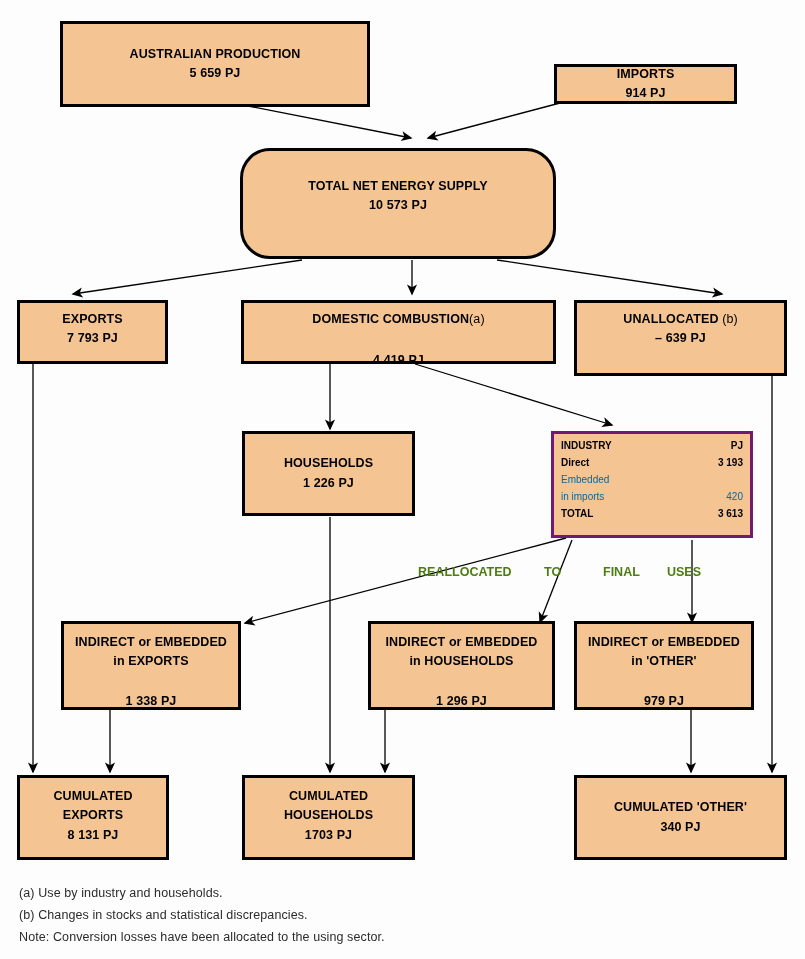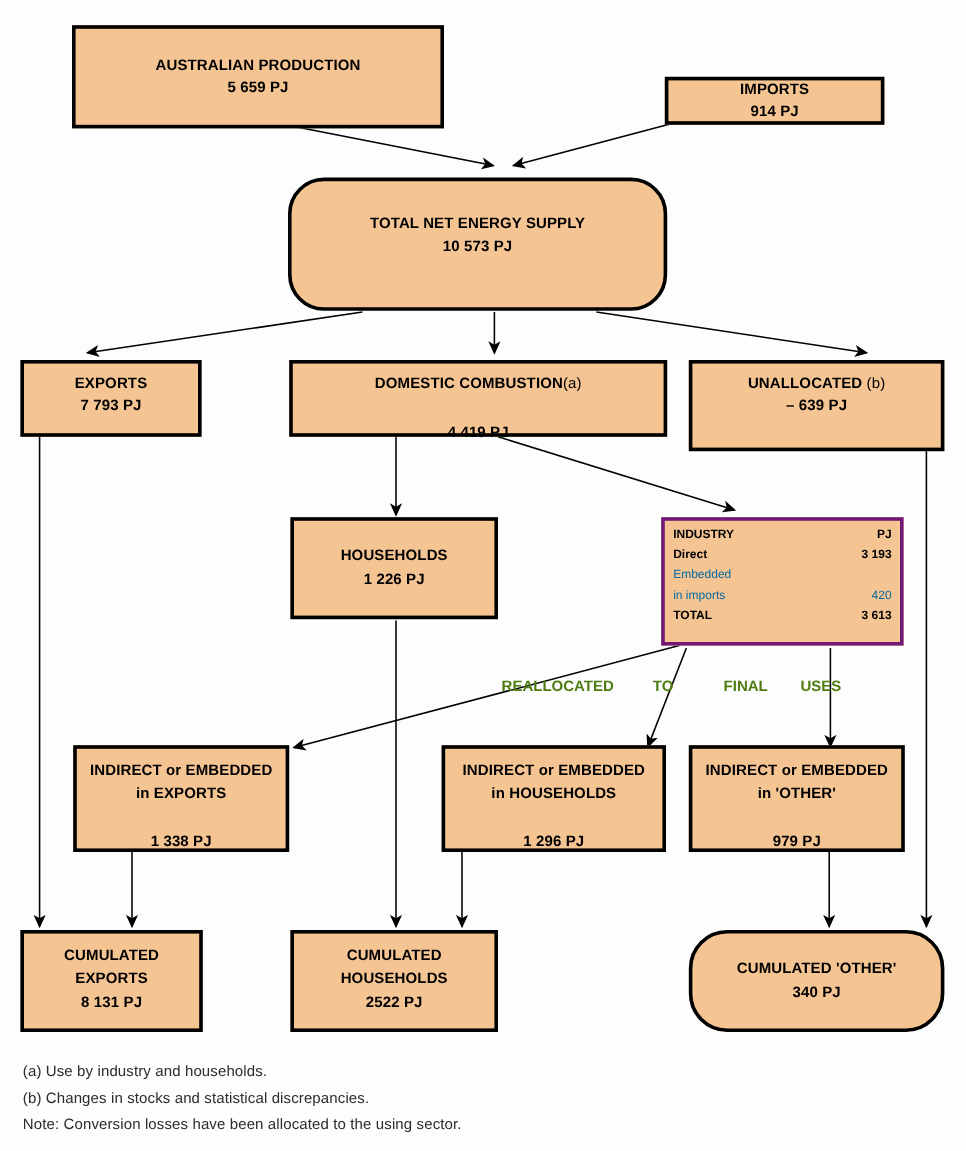--- a/index.html
+++ b/index.html
@@ -213,24 +213,24 @@
 
   <div class="box" style="left:17px; top:775px; width:152px; height:85px; justify-content:flex-start; padding-top:9px;">
     <span class="ln">CUMULATED</span>
     <span class="ln">EXPORTS</span>
     <span class="ln">8 131 PJ</span>
   </div>
 
   <div class="box" style="left:242px; top:775px; width:173px; height:85px; justify-content:flex-start; padding-top:9px;">
     <span class="ln">CUMULATED</span>
     <span class="ln">HOUSEHOLDS</span>
-    <span class="ln">2522 PJ</span>
-  </div>
-
-  <div class="box" style="left:574px; top:775px; width:213px; height:85px;border-radius:32px;">
+    <span class="ln">1703 PJ</span>
+  </div>
+
+  <div class="box" style="left:574px; top:775px; width:213px; height:85px;">
     <span class="ln">CUMULATED 'OTHER'</span>
     <span class="ln">340 PJ</span>
   </div>
 
   <div class="note" style="left:19px; top:886px;">(a) Use by industry and households.</div>
   <div class="note" style="left:19px; top:908px;">(b) Changes in stocks and statistical discrepancies.</div>
   <div class="note" style="left:19px; top:930px;">Note: Conversion losses have been allocated to the using sector.</div>
 
 </div>
 

